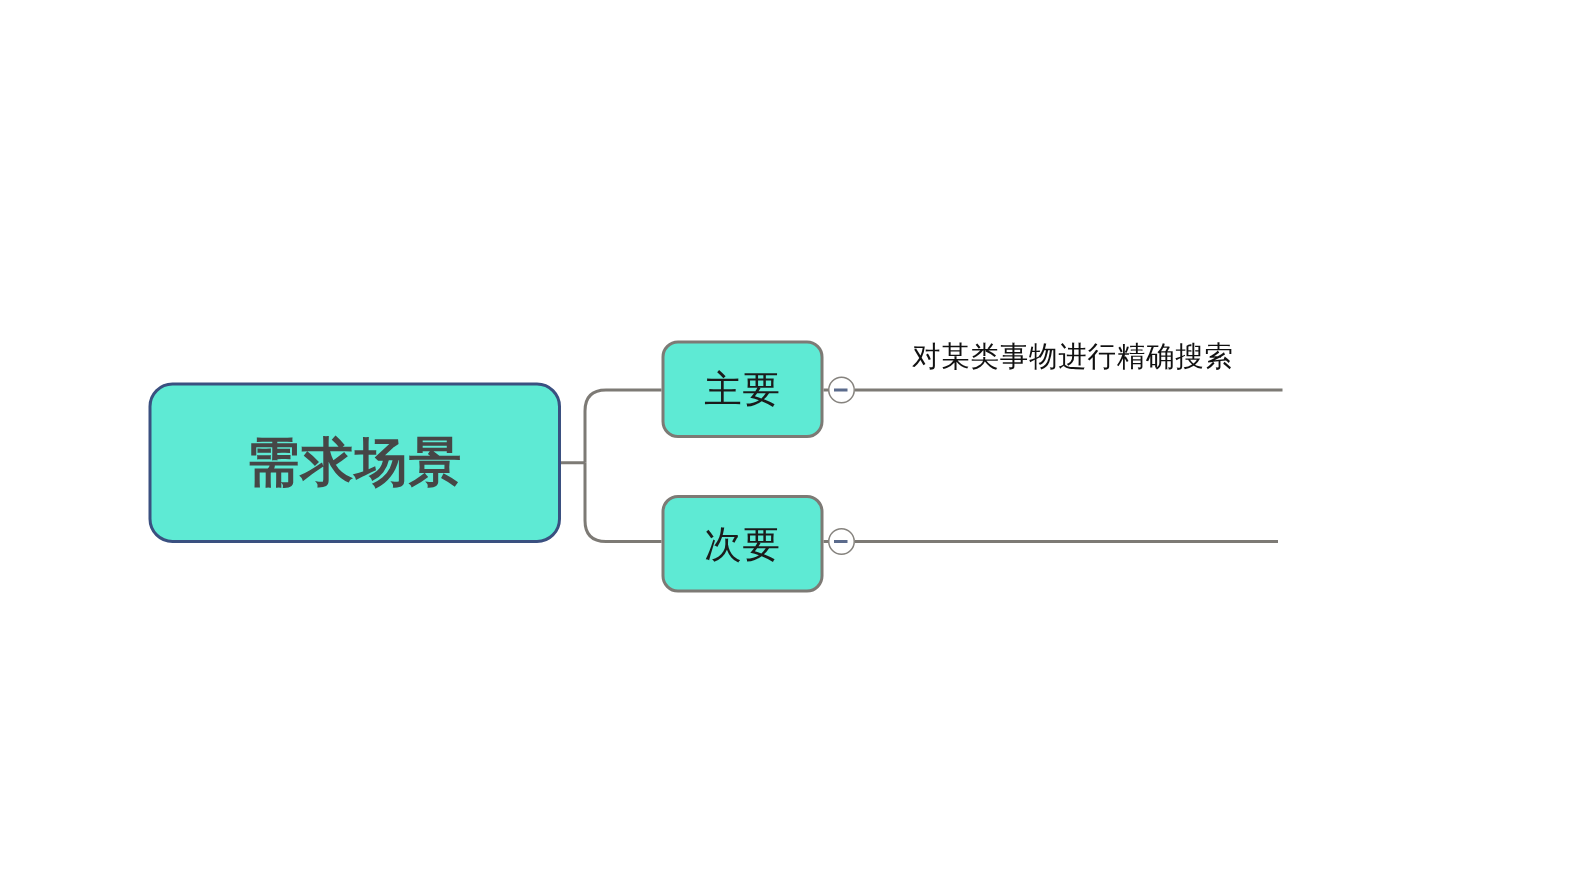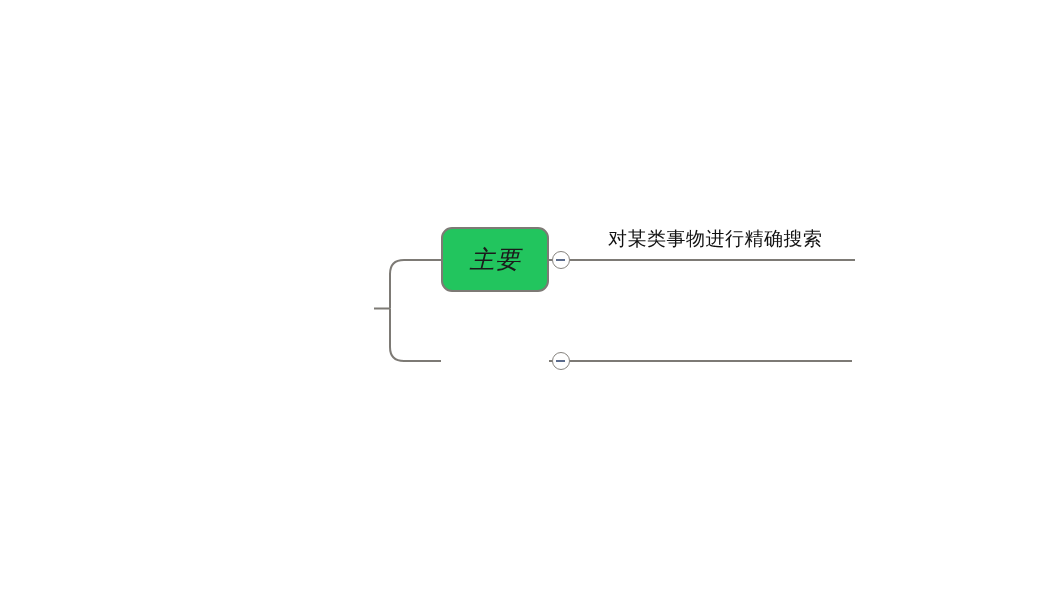--- a/index.html
+++ b/index.html
@@ -23,27 +23,26 @@
     left: 0;
     top: 0;
     width: 1046px;
     height: 590px;
   }
 
   
   .node {
     position: absolute;
     box-sizing: border-box;
-    background: #22c55e;
+    background: #5eead4;
     display: flex;
     align-items: center;
     justify-content: center;
     text-align: center;
     white-space: nowrap;
-    font-style: italic;
   }
   .node-root {
     left: 99px;
     top: 255px;
     width: 275px;
     height: 107px;
     border: 2px solid #3a5080;
     border-radius: 16px;
     z-index: 3;
   }
@@ -125,24 +124,30 @@
 
     <path d="M 549 260 L 553 260" stroke="#7d7a75" stroke-width="2" fill="none"></path>
 
     <path d="M 570 260 L 855 260" stroke="#7d7a75" stroke-width="2" fill="none"></path>
 
     <path d="M 549 361 L 553 361" stroke="#7d7a75" stroke-width="2" fill="none"></path>
 
     <path d="M 570 361 L 852 361" stroke="#7d7a75" stroke-width="2" fill="none"></path>
   </svg>
 
+  <div class="node node-root">
+    <span class="node-label">需求场景</span>
+  </div>
 
   <div class="node node-branch" id="node-primary">
     <span class="node-label">主要</span>
   </div>
   <div class="collapse-toggle" id="toggle-primary"></div>
   <div class="leaf" id="leaf-primary">
     <span class="leaf-label">对某类事物进行精确搜索</span>
   </div>
 
+  <div class="node node-branch" id="node-secondary">
+    <span class="node-label">次要</span>
+  </div>
   <div class="collapse-toggle" id="toggle-secondary"></div>
 
 </div>
 
 </body></html>

